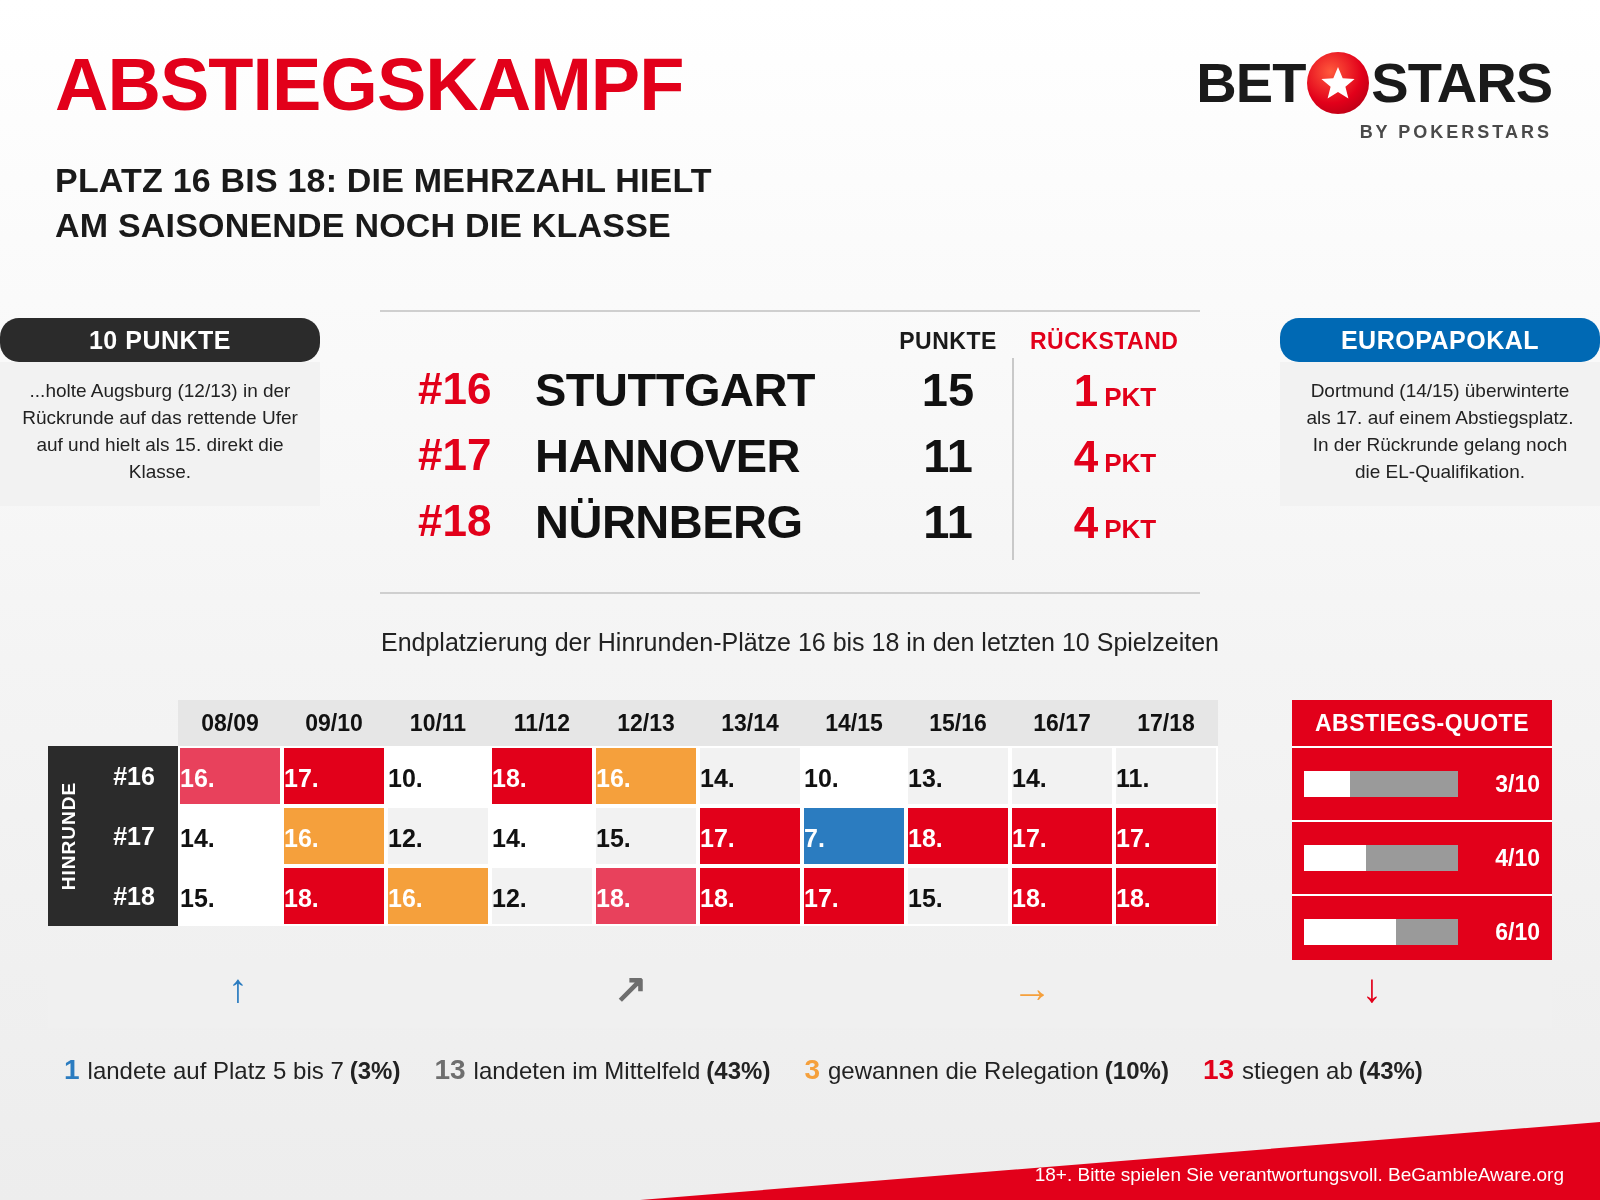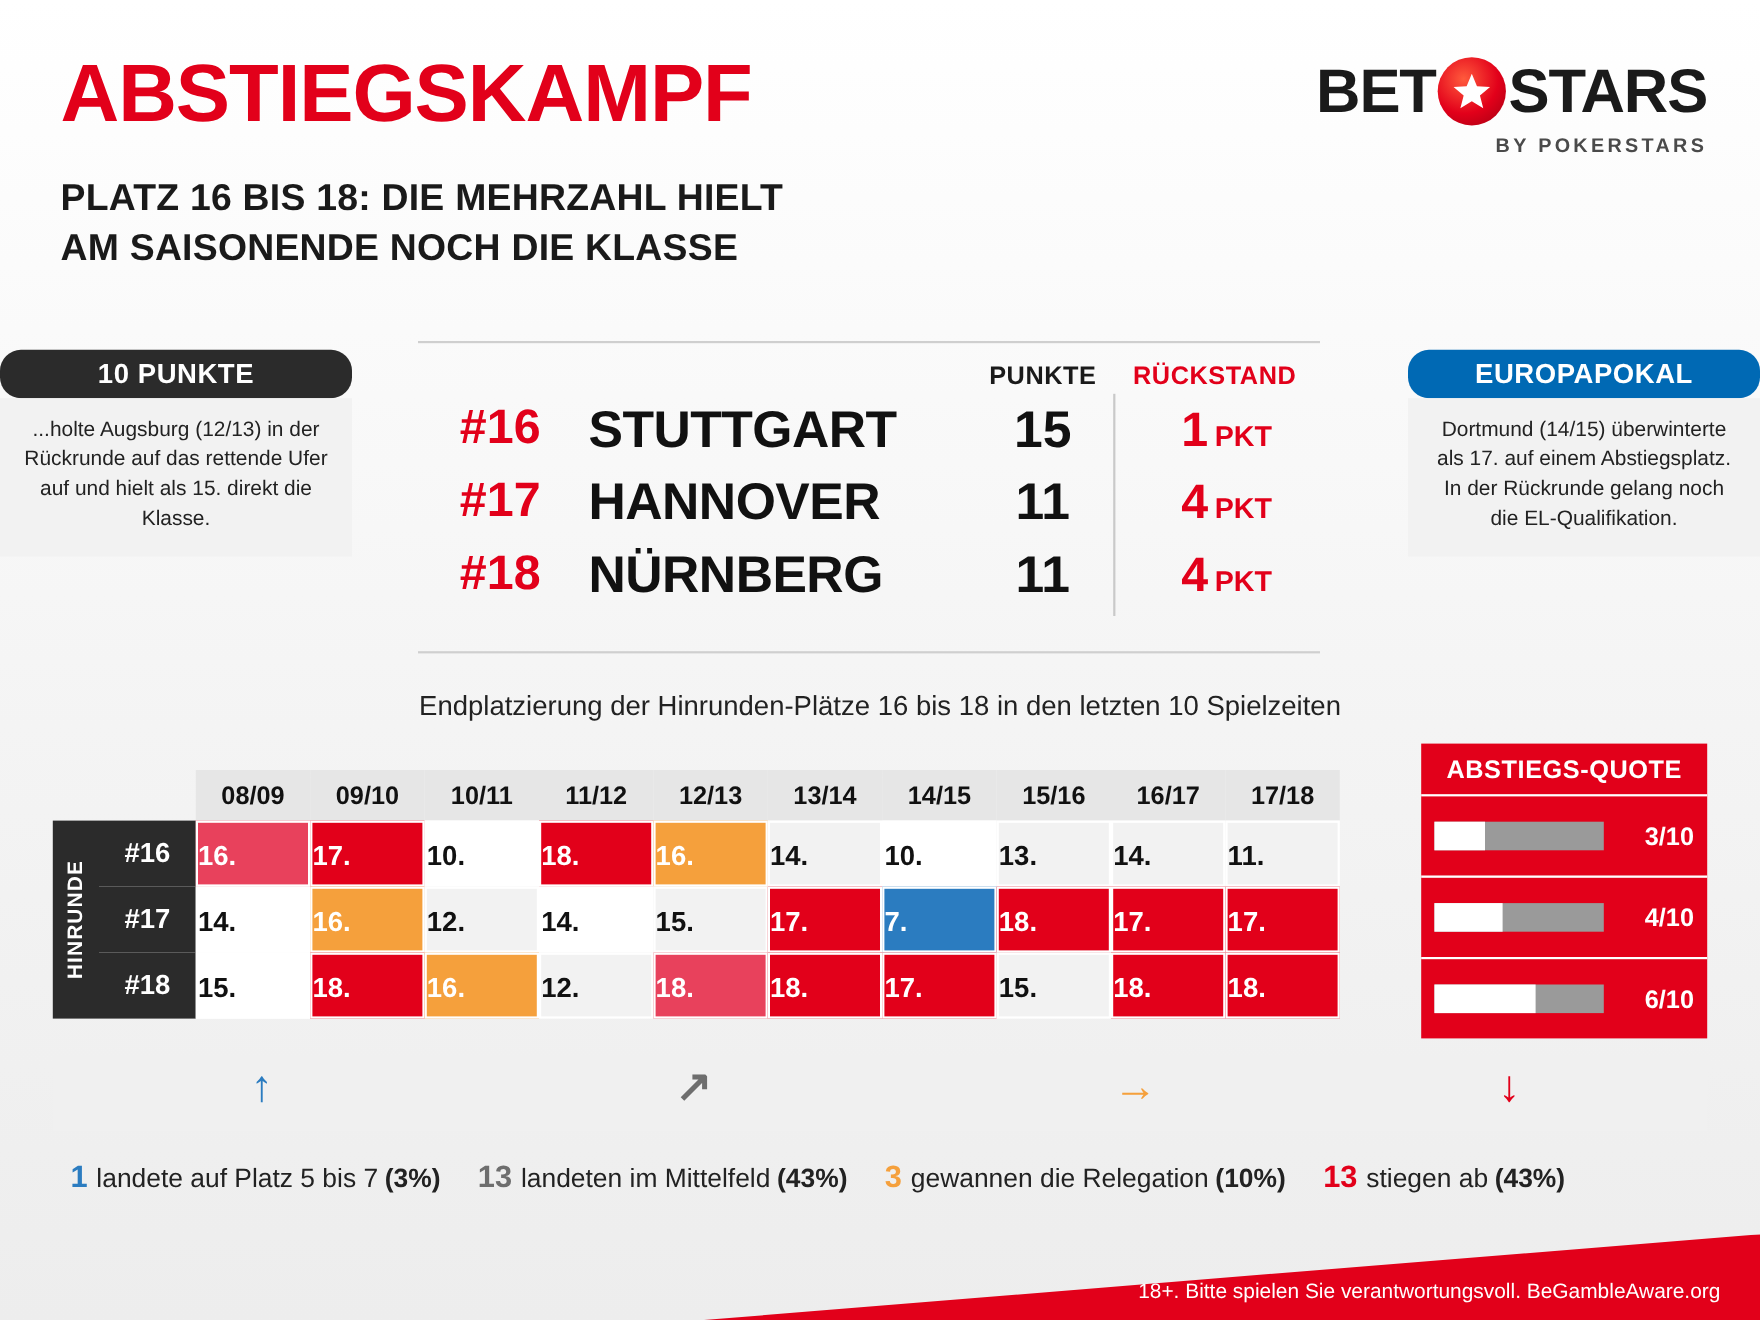--- a/index.html
+++ b/index.html
@@ -99,21 +99,21 @@
   .cell{width:104px;height:60px;line-height:60px;text-align:left;
     font-size:25px;font-weight:bold;box-sizing:border-box;border:2px solid #ffffff;}
   .c-white{background:#ffffff;color:#111;}
   .c-light{background:#f2f2f2;color:#111;}
   .c-red{background:#e2001a;color:#ffffff;}
   .c-pink{background:#e8415c;color:#ffffff;}
   .c-orange{background:#f5a03c;color:#ffffff;}
   .c-blue{background:#2b7cc0;color:#ffffff;}
 
   
-  .quote{position:absolute;right:48px;top:676px;width:260px;}
+  .quote{position:absolute;right:48px;top:700px;width:260px;}
   .quote .cap{background:#e2001a;color:#fff;height:46px;line-height:46px;
     text-align:center;font-size:23px;font-weight:bold;letter-spacing:0.5px;}
   .qrow{background:#e2001a;height:74px;display:flex;align-items:center;
     border-top:2px solid #ffffff;padding:0 12px;box-sizing:border-box;}
   .bar{flex:1;height:26px;background:#9a9a9a;position:relative;margin-right:10px;}
   .bar .fill{position:absolute;left:0;top:0;bottom:0;background:#ffffff;}
   .qval{color:#ffffff;font-size:23px;font-weight:bold;width:72px;text-align:right;}
 
   
   .legendband{position:absolute;left:48px;top:960px;width:1504px;height:68px;background:#f0f0f0;}

